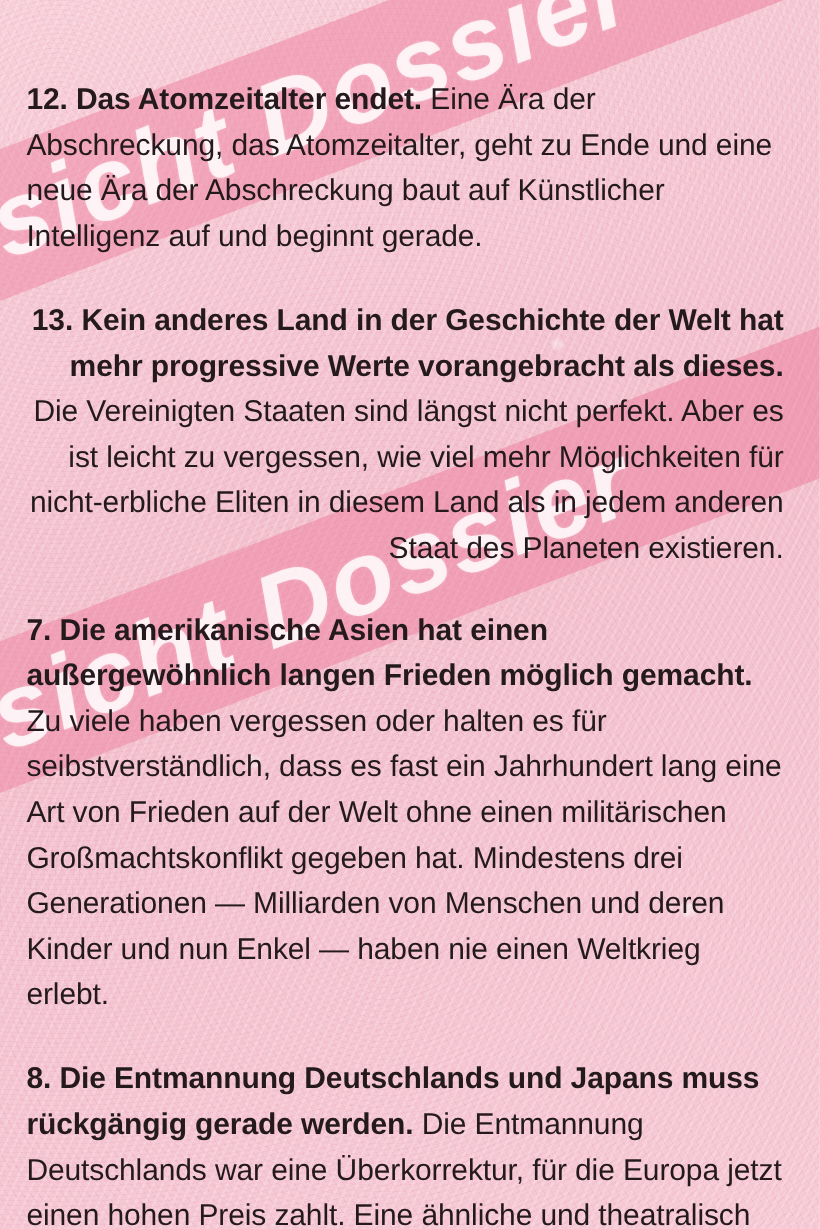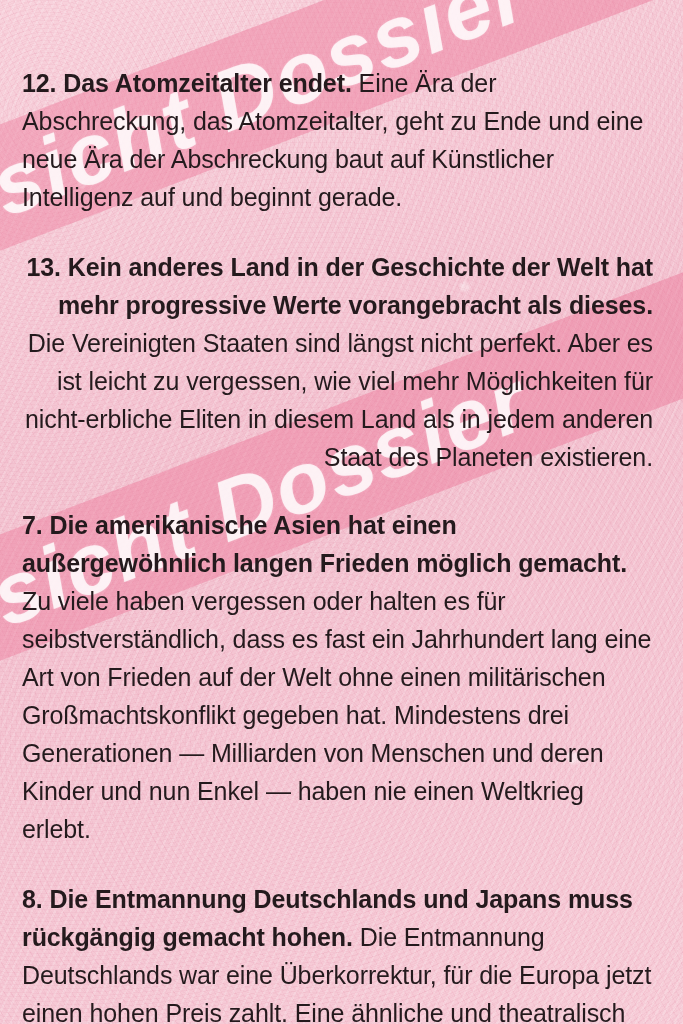--- a/index.html
+++ b/index.html
@@ -134,18 +134,18 @@
     </p>
 
     <p class="para" id="para-14">
       <span class="num">7.</span>
       <span class="lead">Die amerikanische Asien hat einen außergewöhnlich langen Frieden möglich gemacht.</span>
       <span class="body">Zu viele haben vergessen oder halten es für seibstverständlich, dass es fast ein Jahrhundert lang eine Art von Frieden auf der Welt ohne einen militärischen Großmachtskonflikt gegeben hat. Mindestens drei Generationen — Milliarden von Menschen und deren Kinder und nun Enkel — haben nie einen Weltkrieg erlebt.</span>
     </p>
 
     <p class="para" id="para-15">
       <span class="num">8.</span>
-      <span class="lead">Die Entmannung Deutschlands und Japans muss rückgängig gemacht hohen.</span>
+      <span class="lead">Die Entmannung Deutschlands und Japans muss rückgängig gerade werden.</span>
       <span class="body">Die Entmannung Deutschlands war eine Überkorrektur, für die Europa jetzt einen hohen Preis zahlt. Eine ähnliche und theatralisch hochstaplerische Verpflichtung zur japanischen Friedfertigkeit wird, sollte sie aufrechterhalten werden, ebenfalls das Gleichgewicht der Macht in Asien verschieben.</span>
     </p>
 
   </div>
 </div>
 
 </body></html>

